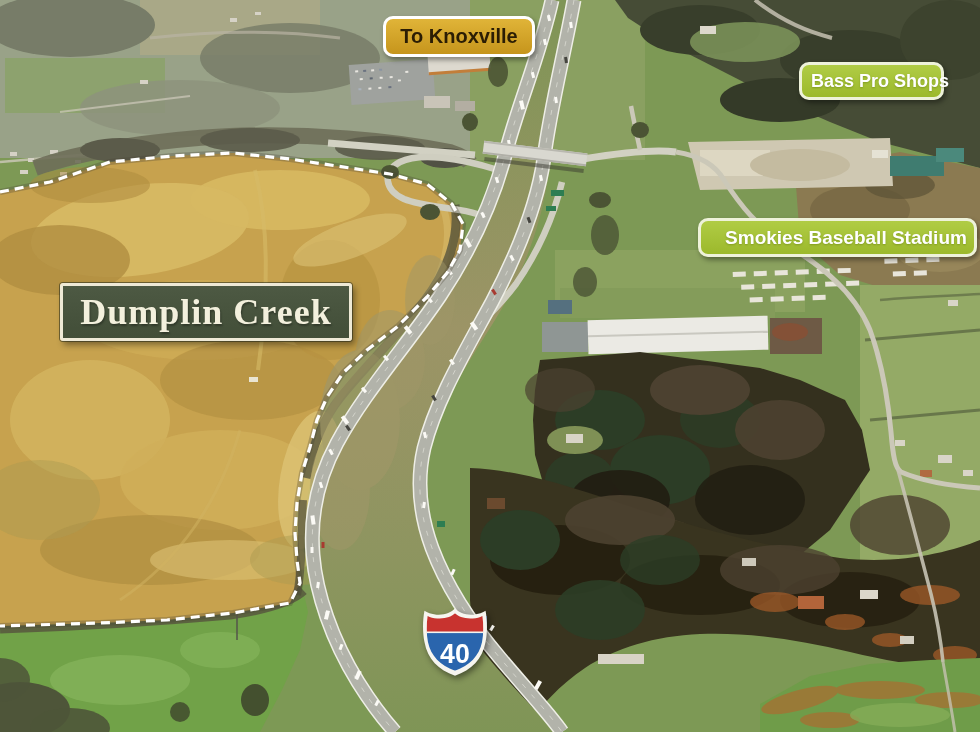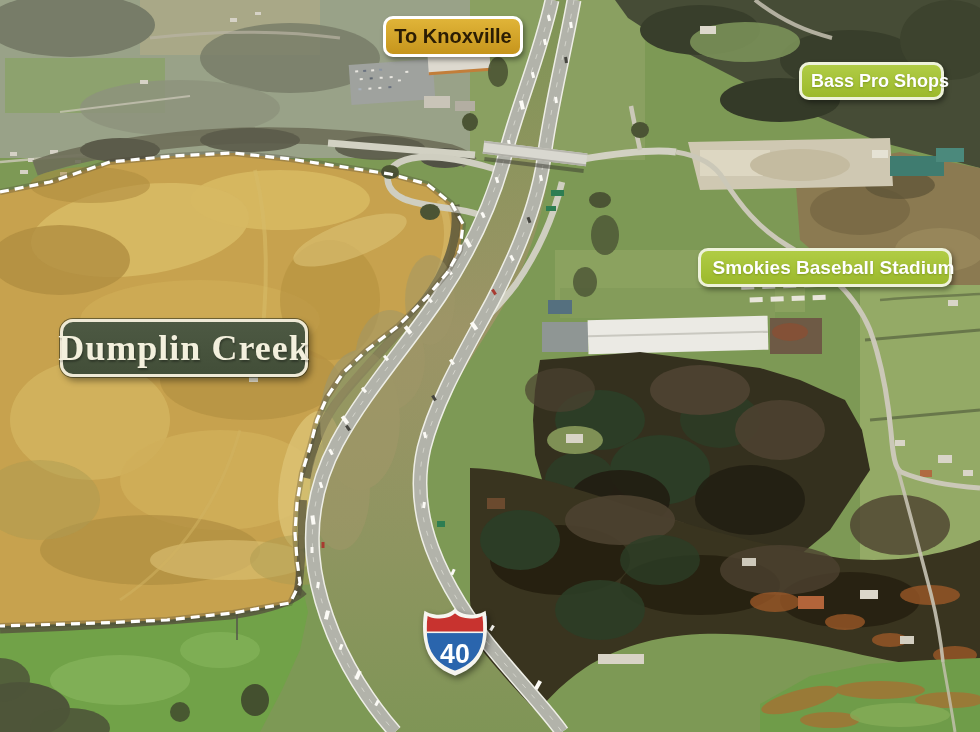--- a/index.html
+++ b/index.html
@@ -18,33 +18,32 @@
     border:3px solid #ffffff;border-radius:10px;
     color:#2b1d04;font-weight:700;font-size:20px;
   }
   .sign.lime{
     background:linear-gradient(#b0cc45,#9cb92c);
     border:3px solid #eef2da;border-radius:10px;
     color:#ffffff;font-weight:700;font-size:19px;
     text-shadow:0 1px 2px rgba(70,90,0,.35);
     padding-left:17px;
   }
-  #knoxville{left:383px;top:16px;width:140px;height:41px;}
+  #knoxville{left:383px;top:16px;width:152px;height:41px;}
   #asheville{left:600px;top:668px;width:157px;height:39px;font-size:19px;}
   #basspro{left:799px;top:62px;width:145px;height:38px;font-size:18px;}
-  #stadium{left:698px;top:248px;width:254px;height:39px;}
+  #stadium{left:698px;top:218px;width:279px;height:39px;}
   #dumplin{
-    left:60px;top:283px;width:248px;height:58px;
+    left:60px;top:283px;width:292px;height:58px;
     background:linear-gradient(#4d5943,#424e38);
-    border:3px solid #eee9d6;border-radius:13px;
+    border:3px solid #eee9d6;border-radius:3px;
     box-shadow:0 0 0 1px rgba(35,40,25,.55),3px 4px 6px rgba(0,0,0,.38);
     color:#f3f0dd;font-family:"Liberation Serif",serif;
     font-weight:700;font-size:36px;letter-spacing:1px;
     text-shadow:1px 2px 2px rgba(0,0,0,.3);
-    margin-top:36px;
   }
   #shield{position:absolute;left:423px;top:607px;width:64px;height:72px;
     filter:drop-shadow(2px 3px 3px rgba(0,0,0,.45));}
   #shield svg{display:block;}
 </style>
 </head>
 <body>
 
 <div class="stage">
 

